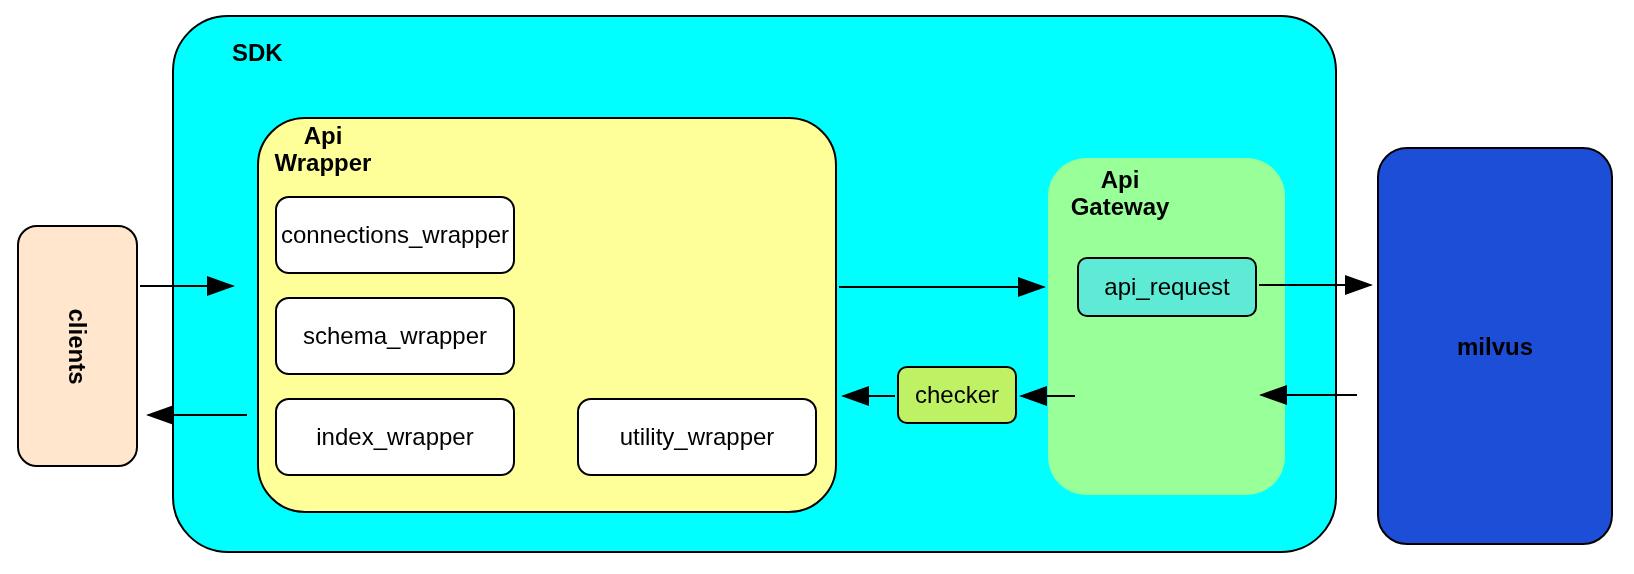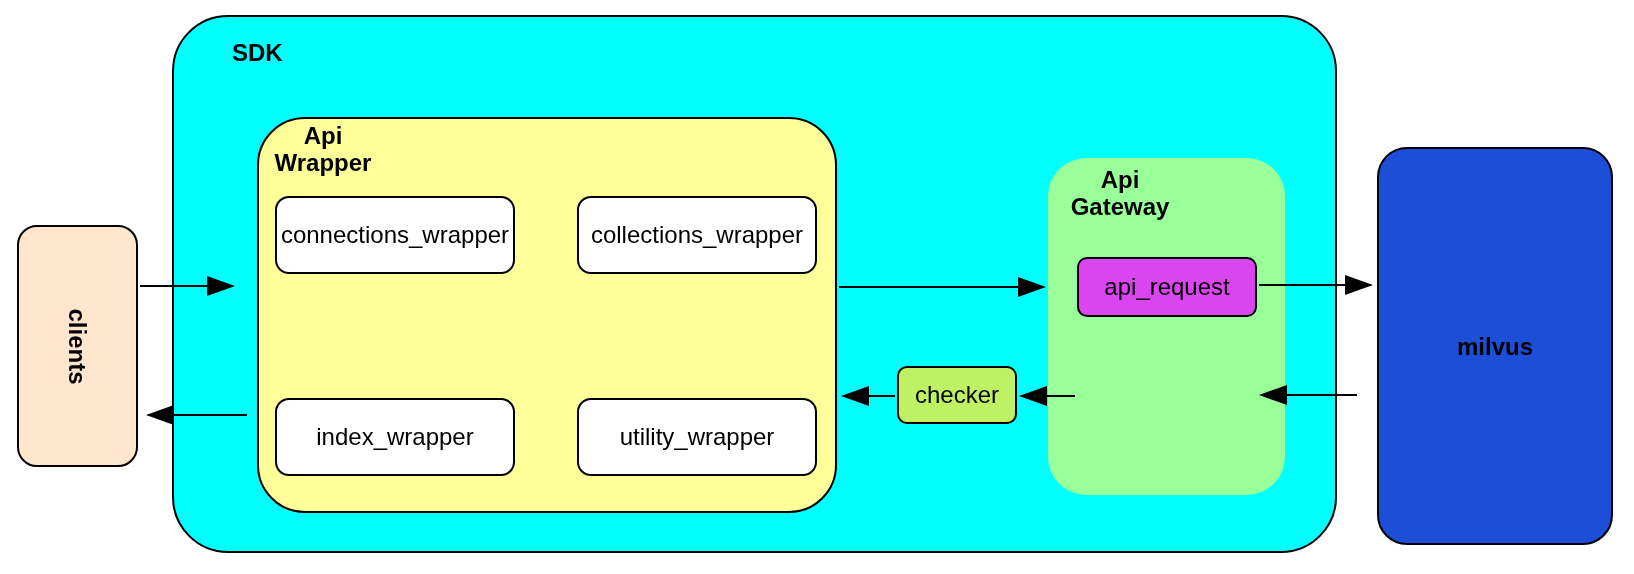--- a/index.html
+++ b/index.html
@@ -98,21 +98,21 @@
   #api-gateway-title {
     position: absolute;
     left: 10px; top: 8px; width: 124px;
     text-align: center;
   }
 
   .gwbox {
     position: absolute;
     box-sizing: border-box;
     width: 180px;
-    background: #d946ef;
+    background: #5eead4;
     border: 2px solid #000000;
     border-radius: 10px;
   }
   #api-request  { left: 1077px; top: 257px; height: 60px; }
   #api-response { left: 1077px; top: 367px; height: 58px; }
 
   
   #checker {
     left: 897px; top: 366px; width: 120px; height: 58px;
     background: #bef264;
@@ -152,21 +152,21 @@
   </div>
 
   <div id="api-wrapper" class="node">
     <div id="api-wrapper-title" class="label-bold">
       <div>Api</div>
       <div>Wrapper</div>
     </div>
   </div>
 
   <div id="wbox-connections" class="wbox center-flex box-text">connections_wrapper</div>
-  <div id="wbox-collections" class="wbox center-flex box-text">collections_wrapper</div>
+  <div id="wbox-schema" class="wbox center-flex box-text">schema_wrapper</div>
   <div id="wbox-index" class="wbox center-flex box-text">index_wrapper</div>
   <div id="wbox-utility" class="wbox center-flex box-text">utility_wrapper</div>
 
   <div id="api-gateway" class="node">
     <div id="api-gateway-title" class="label-bold">
       <div>Api</div>
       <div>Gateway</div>
     </div>
   </div>
 

